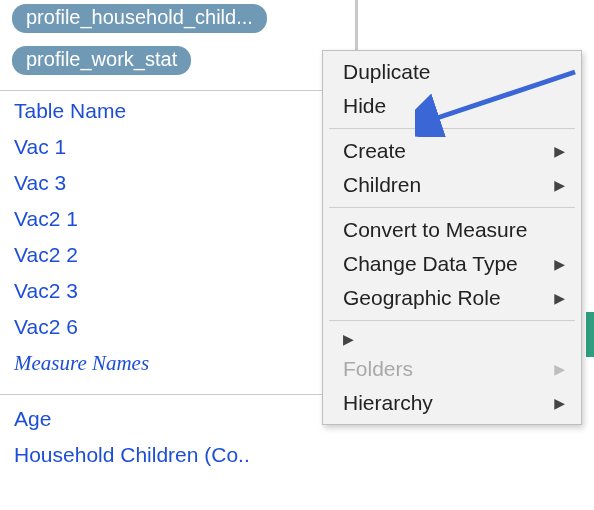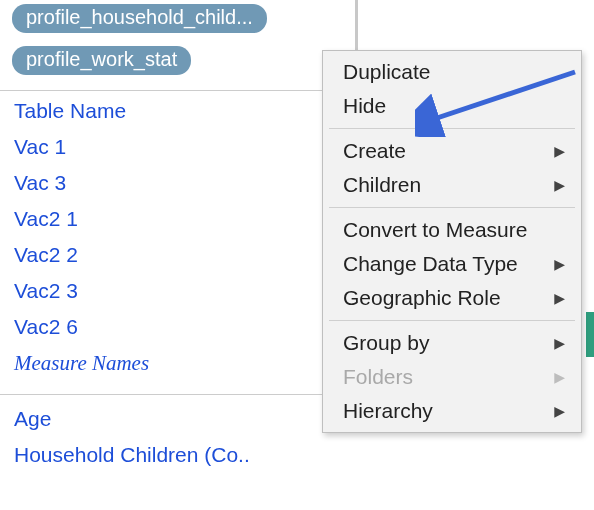--- a/index.html
+++ b/index.html
@@ -170,21 +170,20 @@
   <div class="menu-item">
     <span>Change Data Type</span>
     <span class="submenu-arrow">▶</span>
   </div>
   <div class="menu-item">
     <span>Geographic Role</span>
     <span class="submenu-arrow">▶</span>
   </div>
   <div class="menu-sep"></div>
   <div class="menu-item">
-    <span>Group by</span>
     <span class="submenu-arrow">▶</span>
   </div>
   <div class="menu-item disabled">
     <span>Folders</span>
     <span class="submenu-arrow">▶</span>
   </div>
   <div class="menu-item">
     <span>Hierarchy</span>
     <span class="submenu-arrow">▶</span>
   </div>

